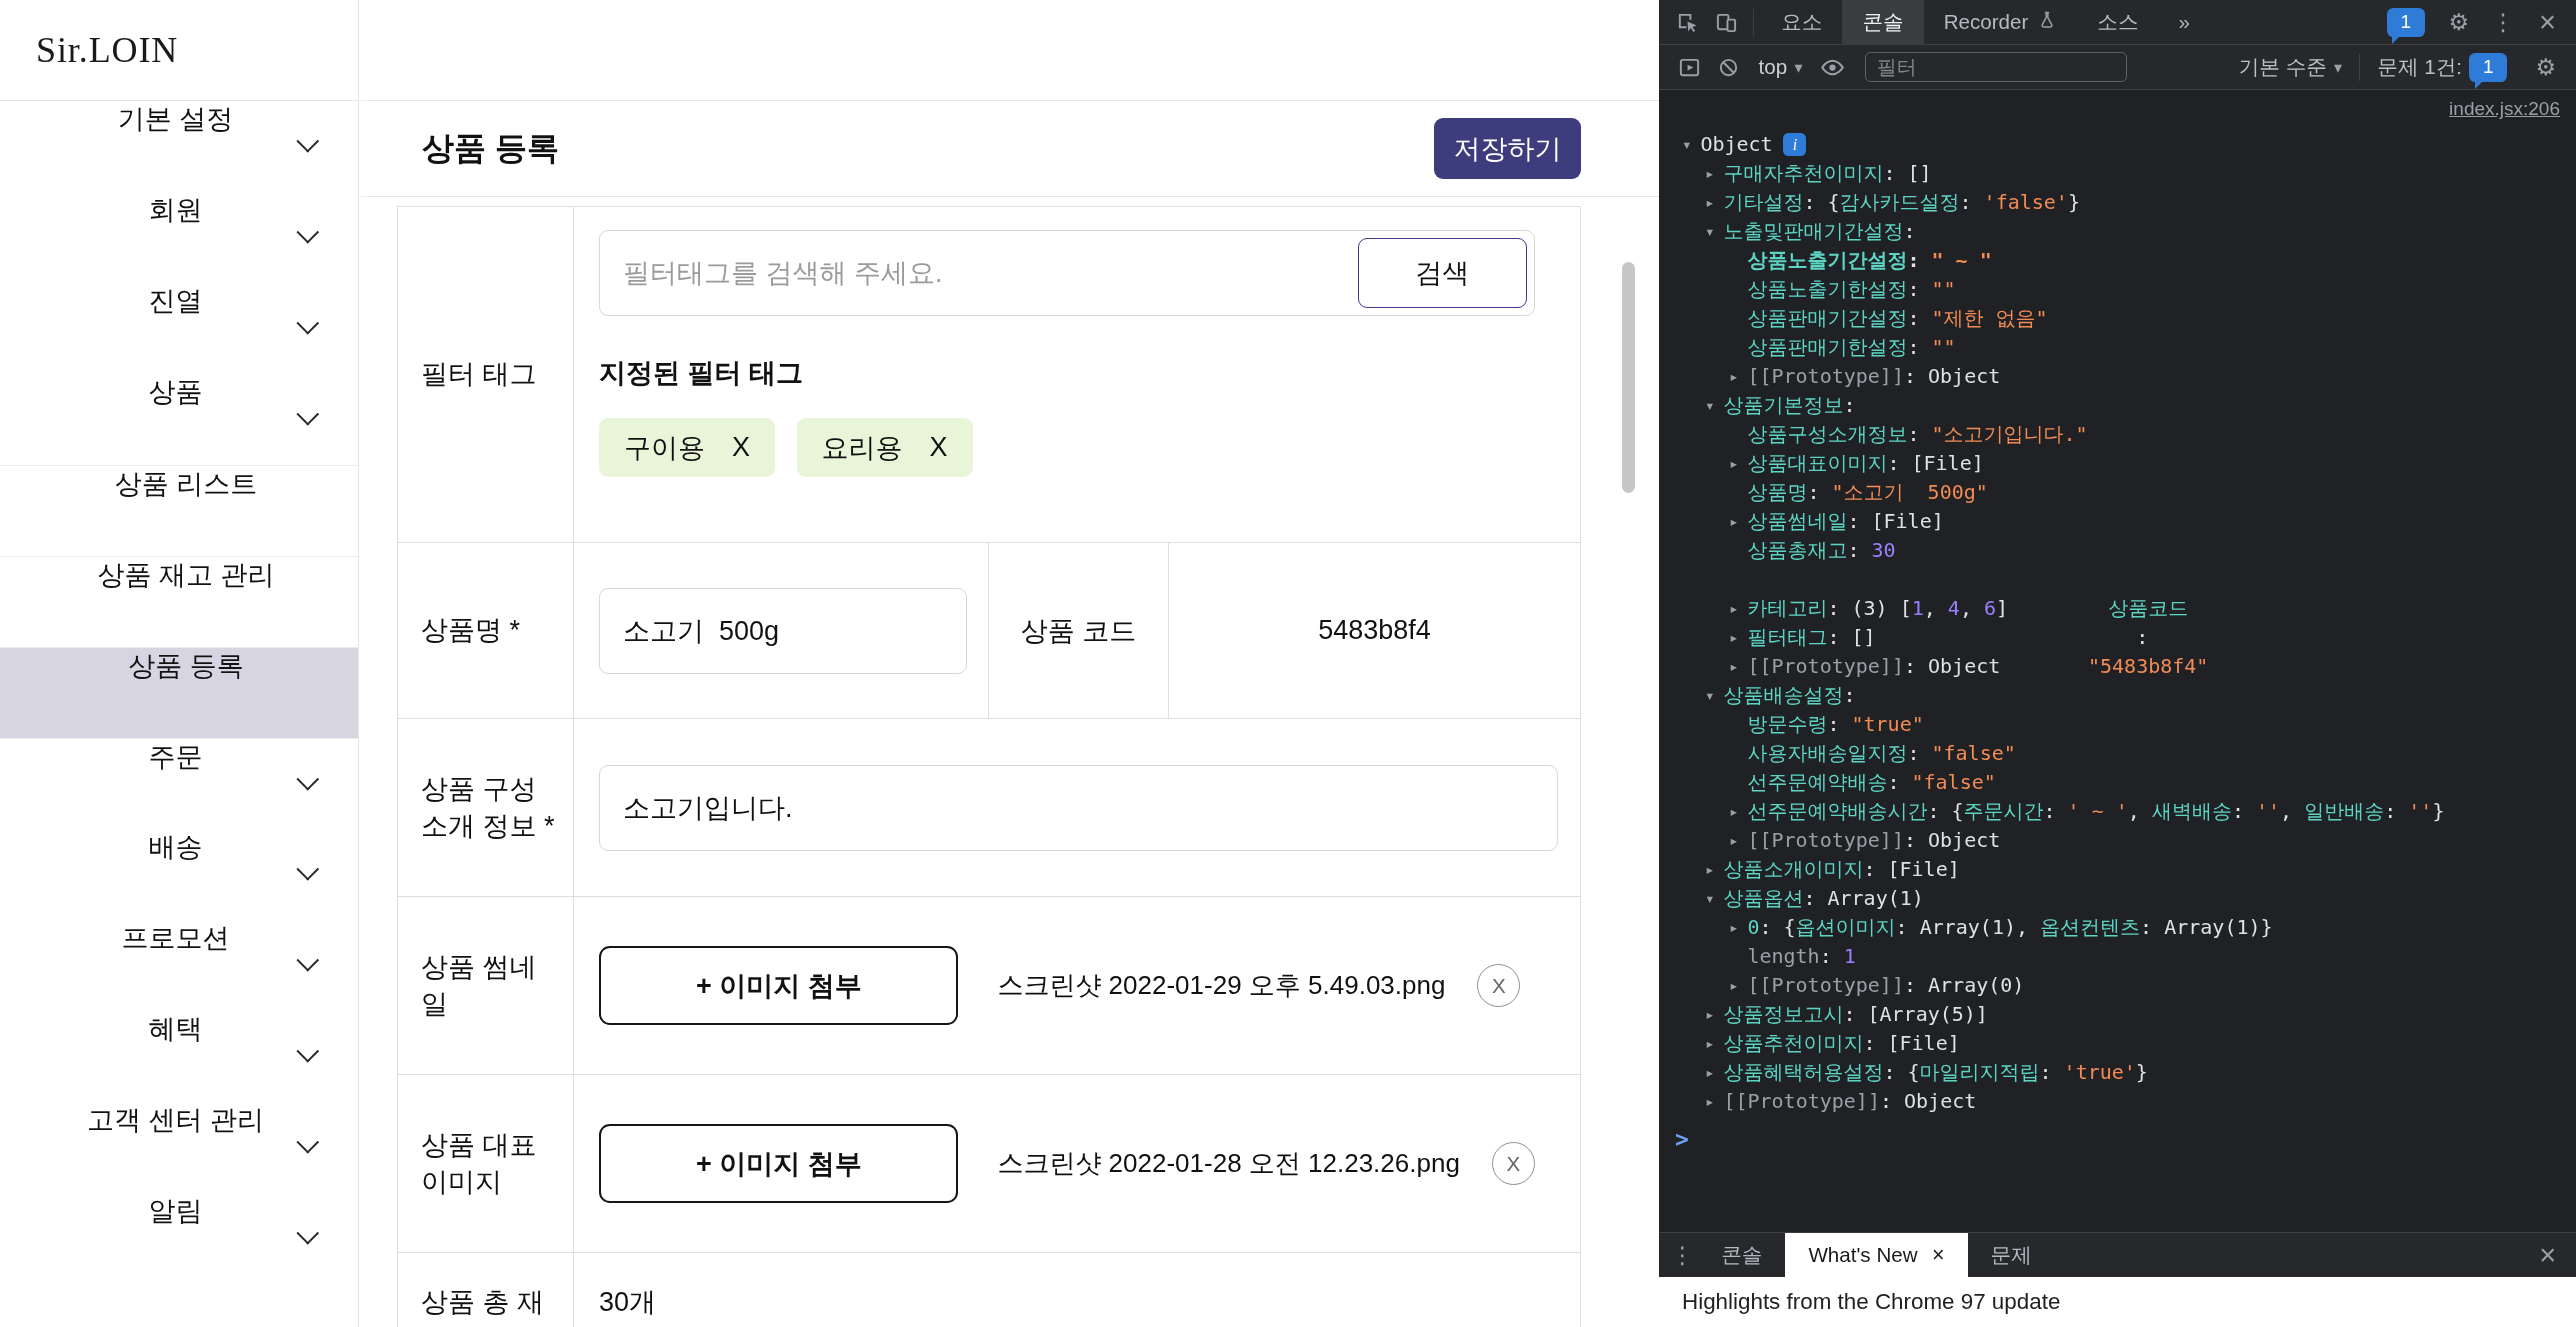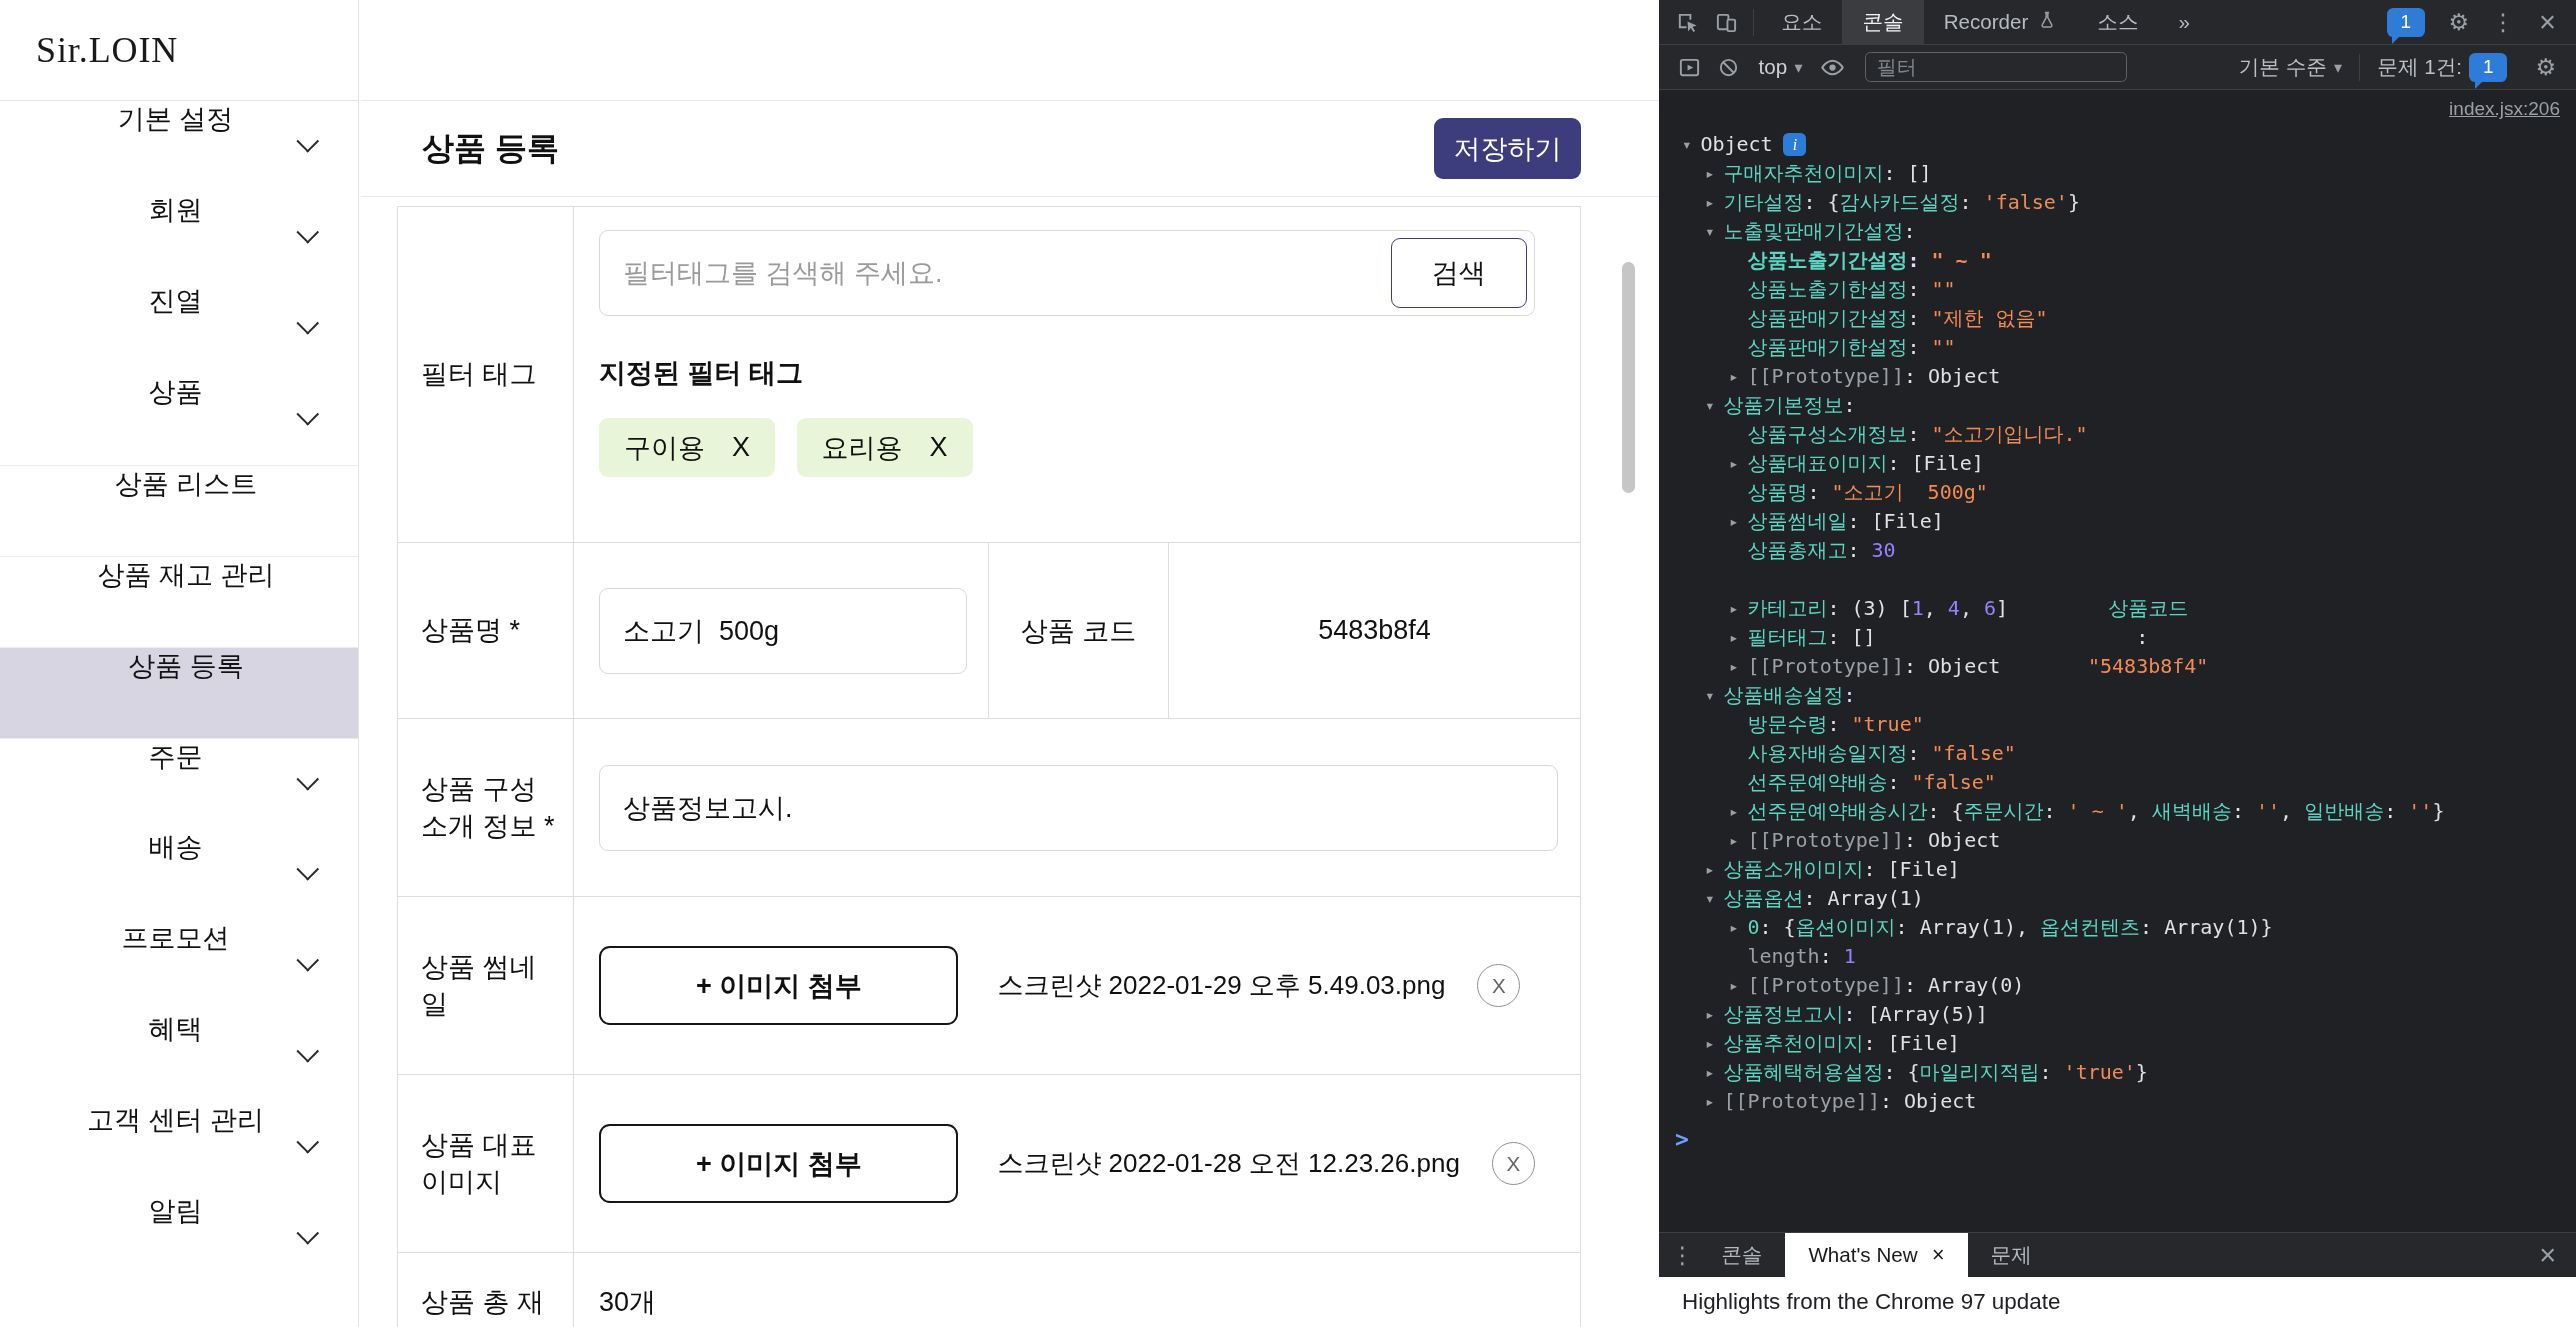--- a/index.html
+++ b/index.html
@@ -24,21 +24,21 @@
   .form-table{margin:9px 79px 0 36px;border:1.8px solid #dedede;border-bottom:none;}
   .frow{display:flex;border-bottom:1.8px solid #dedede;box-sizing:border-box;}
   .flabel{width:176px;min-width:176px;border-right:1.8px solid #dedede;display:flex;align-items:center;padding:0 16px 0 23px;font-size:27px;color:#111;box-sizing:border-box;line-height:1.35;}
   .fcontent{flex:1;display:flex;align-items:center;padding-left:25px;box-sizing:border-box;}
 
   .row-filter{height:336px;}
   .row-filter .fcontent{flex-direction:column;align-items:flex-start;justify-content:flex-start;padding-top:23px;}
   .search-group{position:relative;width:936px;height:86px;border:1.8px solid #d8d8d8;border-radius:9px;display:flex;align-items:center;box-sizing:border-box;background:#fff;}
   .search-input{border:none;outline:none;background:transparent;font-size:27px;color:#1d4ed8;padding-left:23px;width:682px;font-family:inherit;}
   .search-input::placeholder{color:#9b9b9b;}
-  .search-btn{position:absolute;right:7.2px;top:7.2px;bottom:7.2px;width:136px;border:1.8px solid #3d3d8c;background:#fff;border-radius:9px;font-size:27px;color:#111;cursor:pointer;font-family:inherit;}
+  .search-btn{position:absolute;right:7.2px;top:7.2px;bottom:7.2px;width:169px;border:1.8px solid #3d3d8c;background:#fff;border-radius:9px;font-size:27px;color:#111;cursor:pointer;font-family:inherit;}
   .assigned-title{font-size:27px;font-weight:bold;margin-top:39px;color:#111;}
   .filter-tags{display:flex;gap:21.5px;margin-top:27px;}
   .tag{background:#e9f5d9;border-radius:9px;height:59px;display:flex;align-items:center;padding:0 25px;font-size:27px;gap:27px;color:#111;}
   .tag-x{cursor:pointer;}
 
   .row-name{height:176px;}
   .input-cell{width:415px;border-right:1.8px solid #dedede;display:flex;align-items:center;padding-left:25px;box-sizing:border-box;}
   .code-label-cell{width:180px;border-right:1.8px solid #dedede;display:flex;align-items:center;justify-content:center;font-size:27px;color:#111;box-sizing:border-box;}
   .code-value-cell{flex:1;display:flex;align-items:center;justify-content:center;font-size:27px;color:#111;}
   .text-input{height:86px;border:1.8px solid #d8d8d8;border-radius:9px;display:flex;align-items:center;padding-left:23px;font-size:27px;color:#111;box-sizing:border-box;background:#fff;white-space:pre;}
@@ -195,21 +195,21 @@
       <div class="input-cell">
         <div class="text-input name-input">소고기  500g</div>
       </div>
       <div class="code-label-cell">상품 코드</div>
       <div class="code-value-cell">5483b8f4</div>
     </div>
 
     <div class="frow row-desc">
       <div class="flabel">상품 구성 소개 정보 *</div>
       <div class="fcontent">
-        <div class="text-input desc-input">상품정보고시.</div>
+        <div class="text-input desc-input">소고기입니다.</div>
       </div>
     </div>
 
     <div class="frow row-image">
       <div class="flabel">상품 썸네일</div>
       <div class="fcontent" style="padding-left:5.4px;">
         <button class="attach-btn">+ 이미지 첨부</button>
         <div class="file-name">스크린샷 2022-01-29 오후 5.49.03.png</div>
         <div class="remove-circle">X</div>
       </div>

